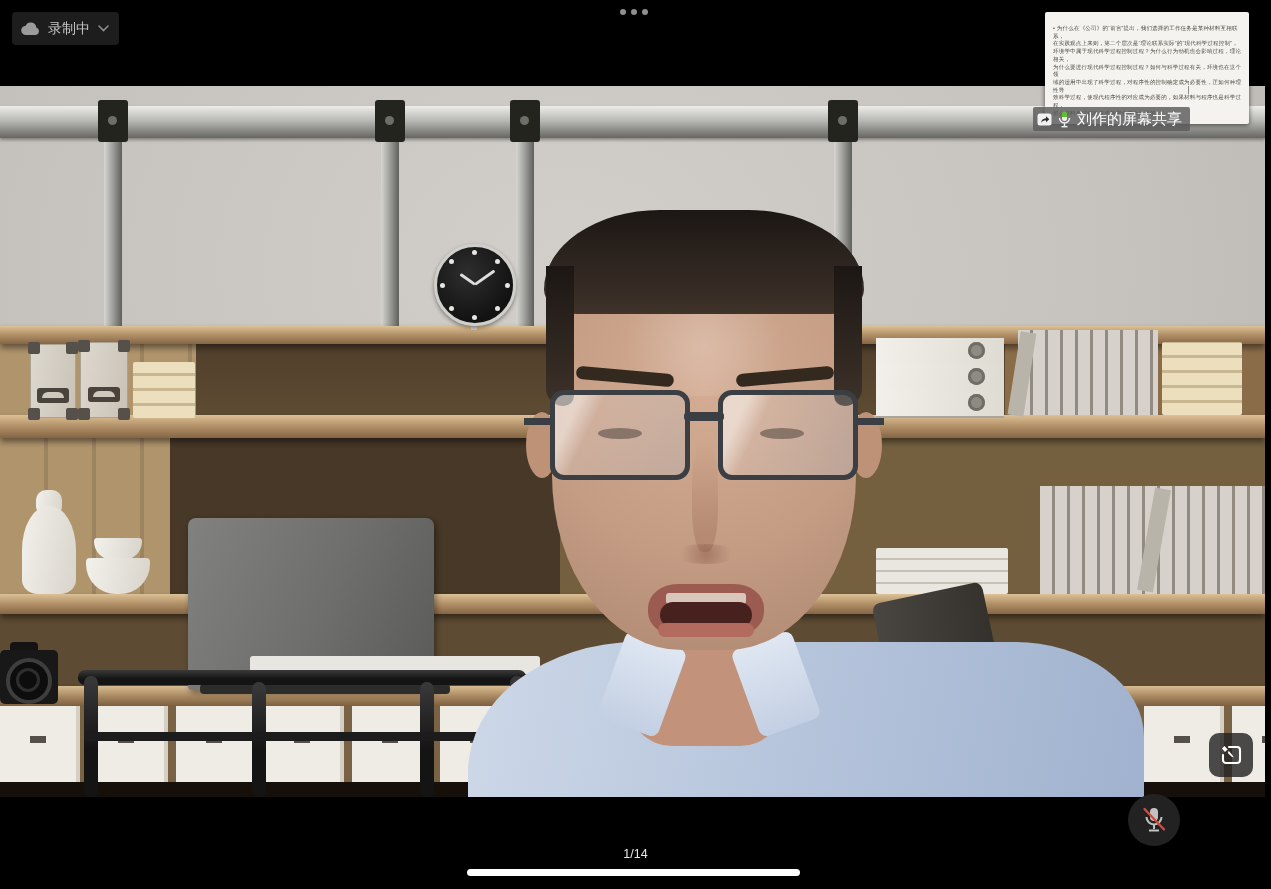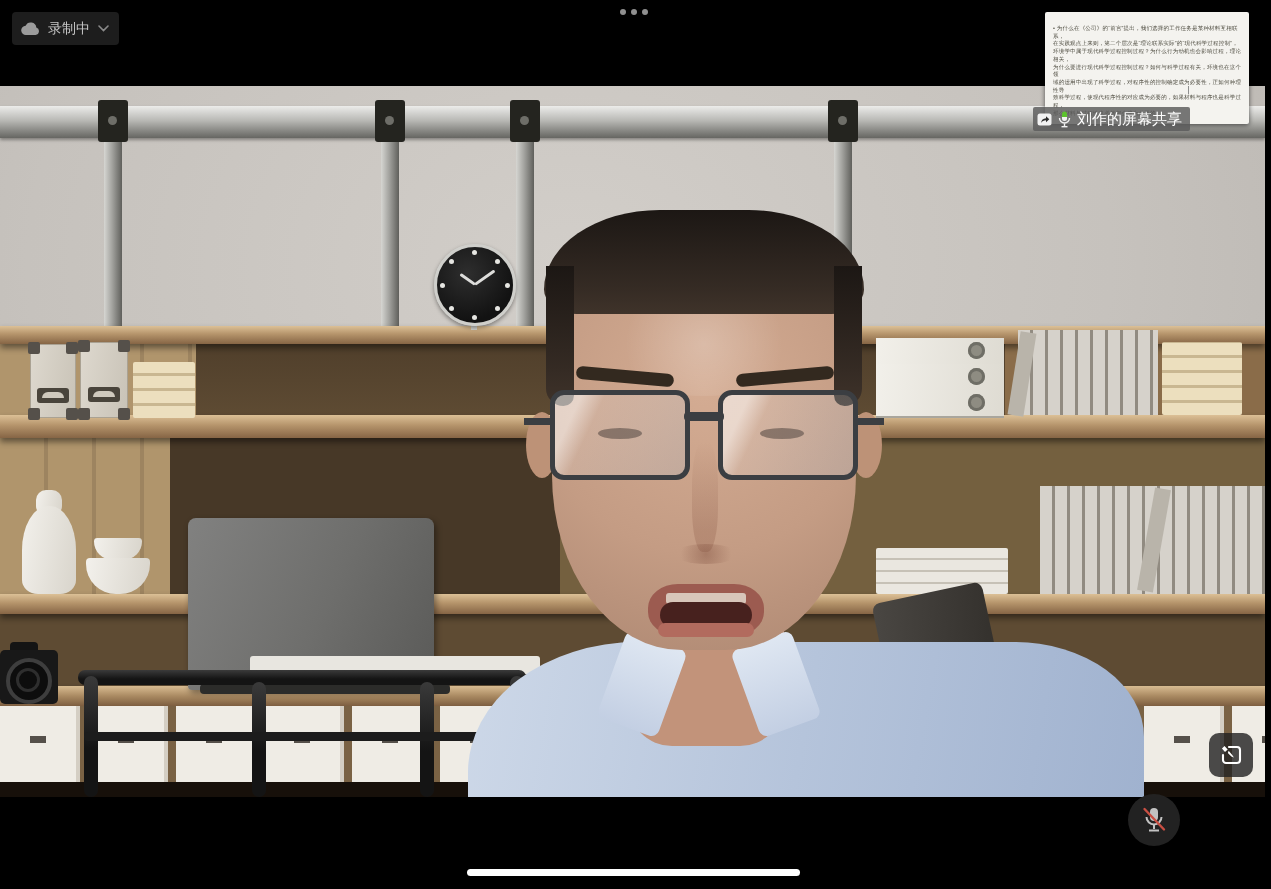--- a/index.html
+++ b/index.html
@@ -281,15 +281,16 @@
   <div id="micBtn" class="abs">
     <svg width="26" height="28" viewBox="0 0 26 28">
       <rect x="9" y="2" width="8" height="13" rx="4" fill="#c2c2c2"></rect>
       <path d="M5.5 11 a7.5 7.5 0 0 0 15 0" stroke="#c2c2c2" stroke-width="2" fill="none"></path>
       <line x1="13" y1="19" x2="13" y2="23" stroke="#c2c2c2" stroke-width="2"></line>
       <line x1="8" y1="24.5" x2="18" y2="24.5" stroke="#c2c2c2" stroke-width="2"></line>
       <line x1="3.5" y1="3" x2="23" y2="23.5" stroke="#c94f43" stroke-width="2.4" stroke-linecap="round"></line>
     </svg>
   </div>
 
+  <div id="pager" class="abs">1/14</div>
   <div id="pbar" class="abs"></div>
 
 </div>
 
 </body></html>

